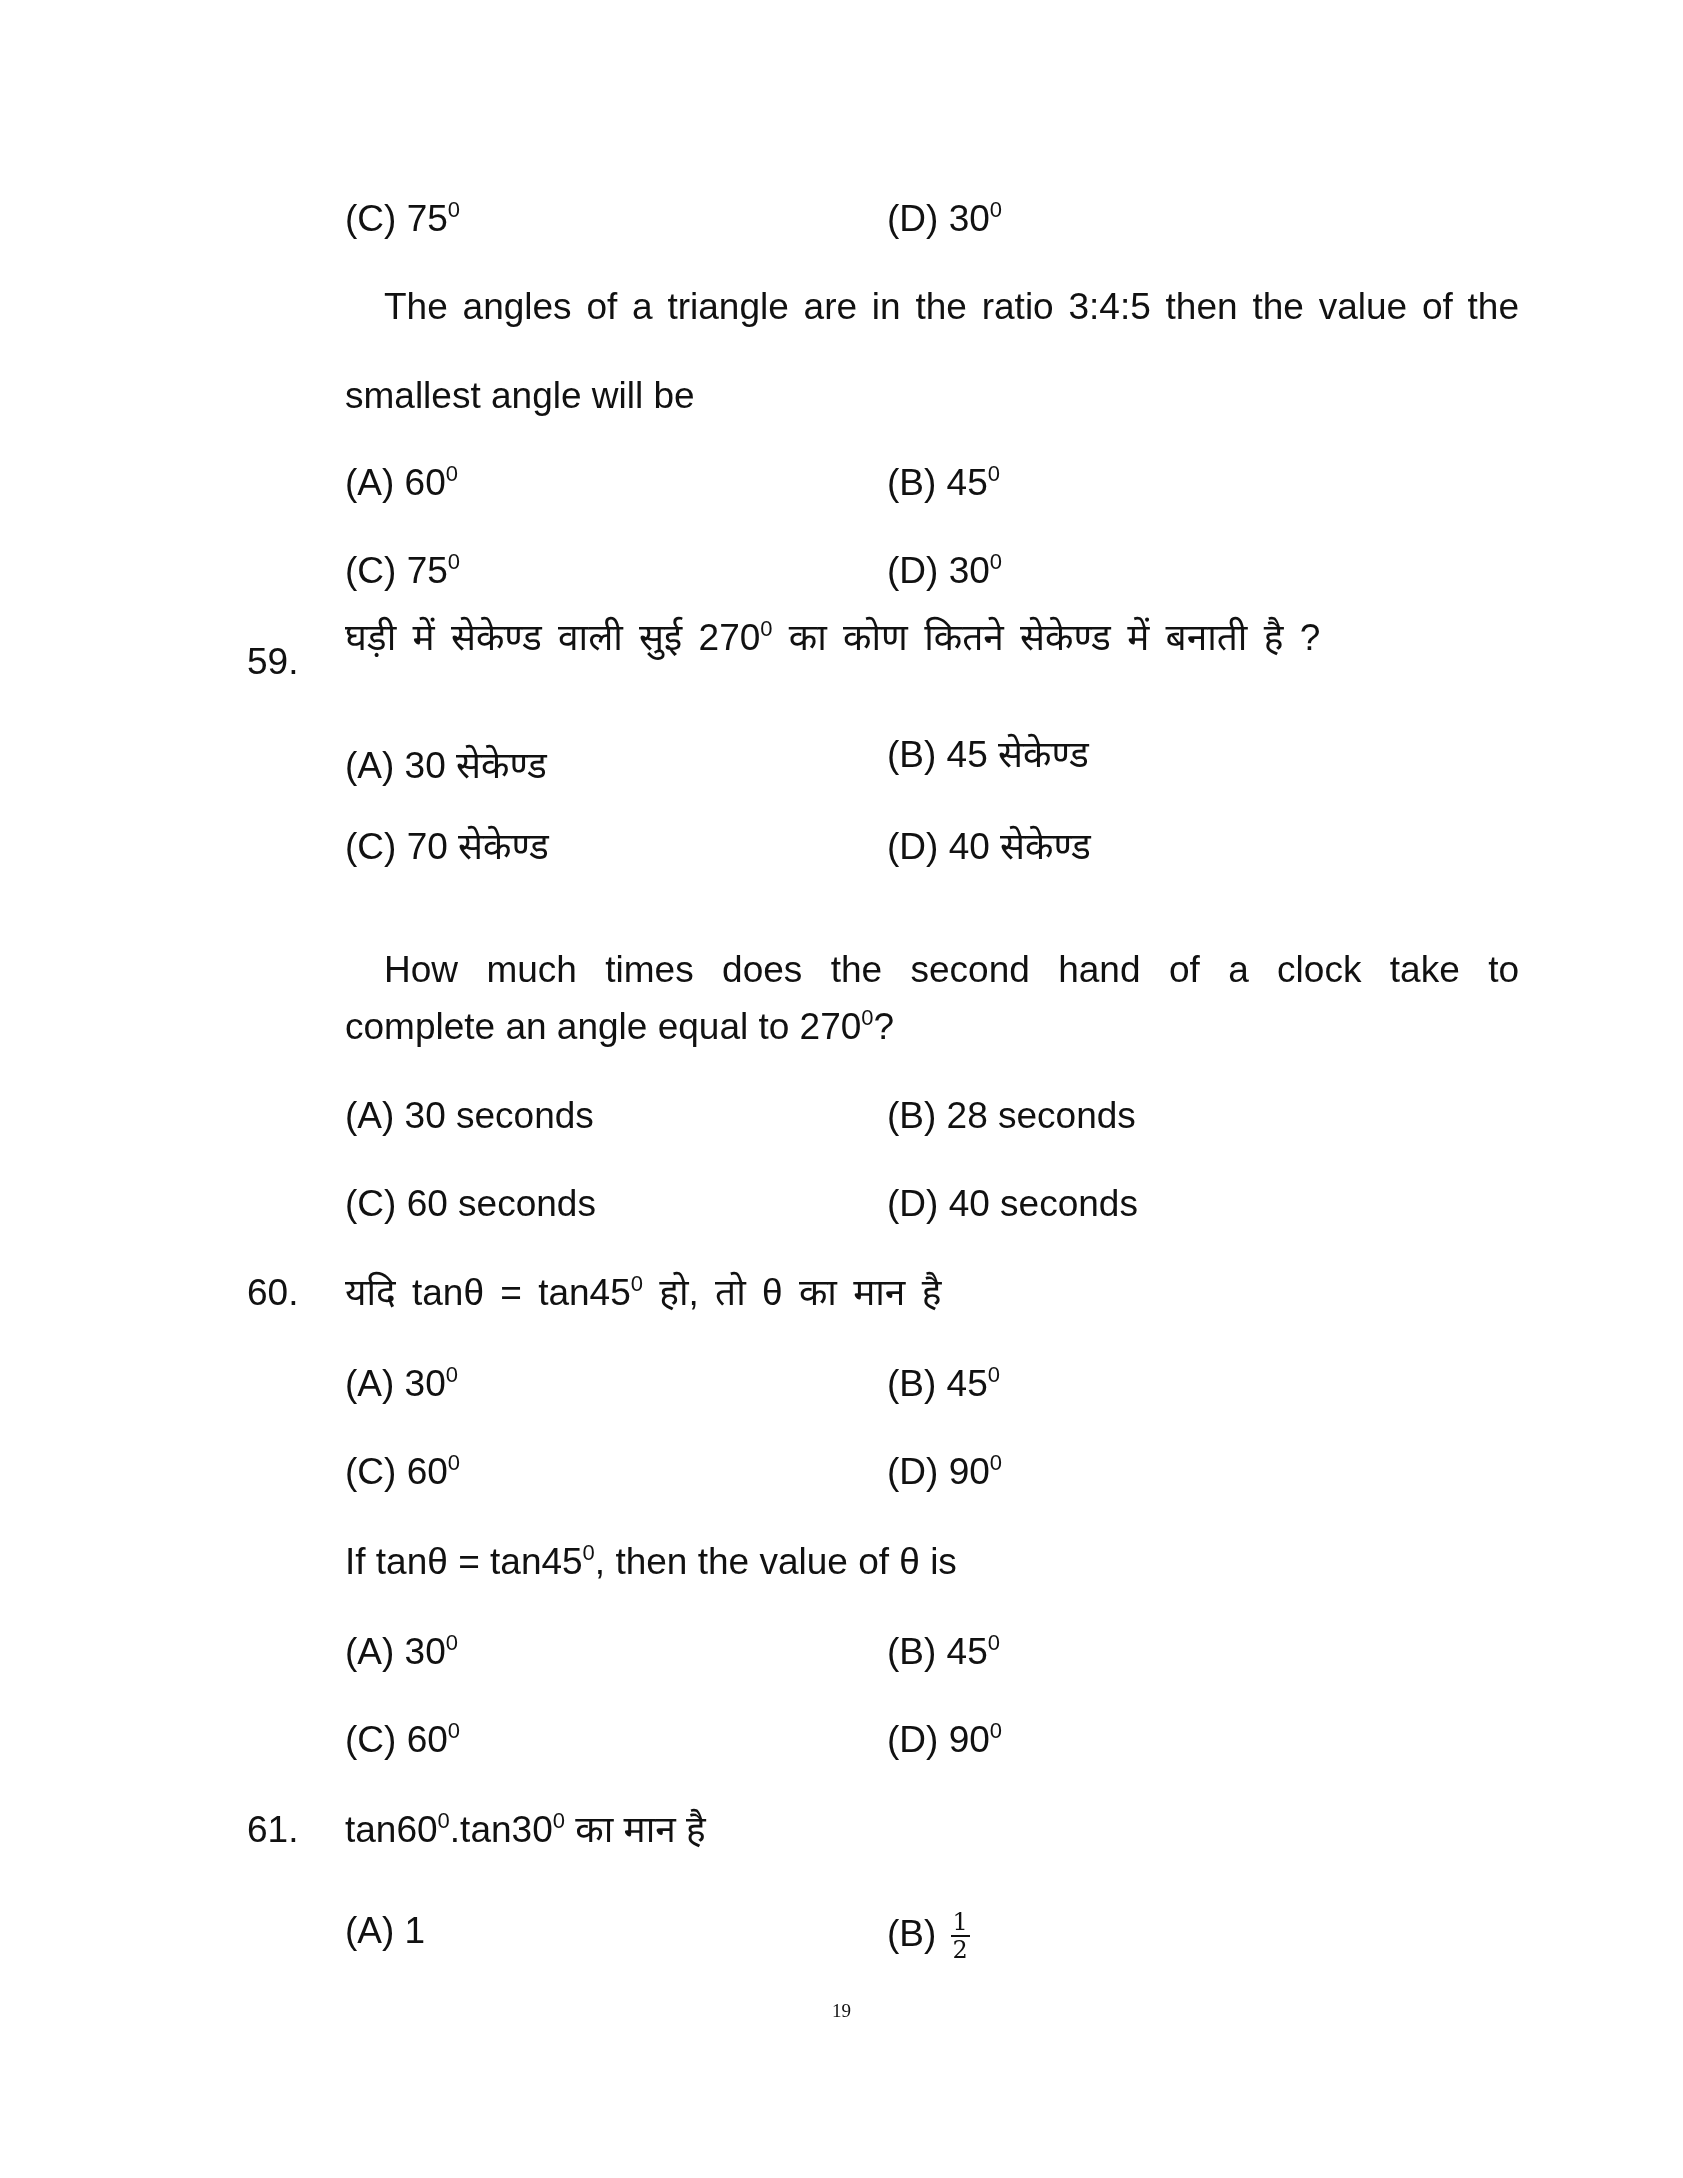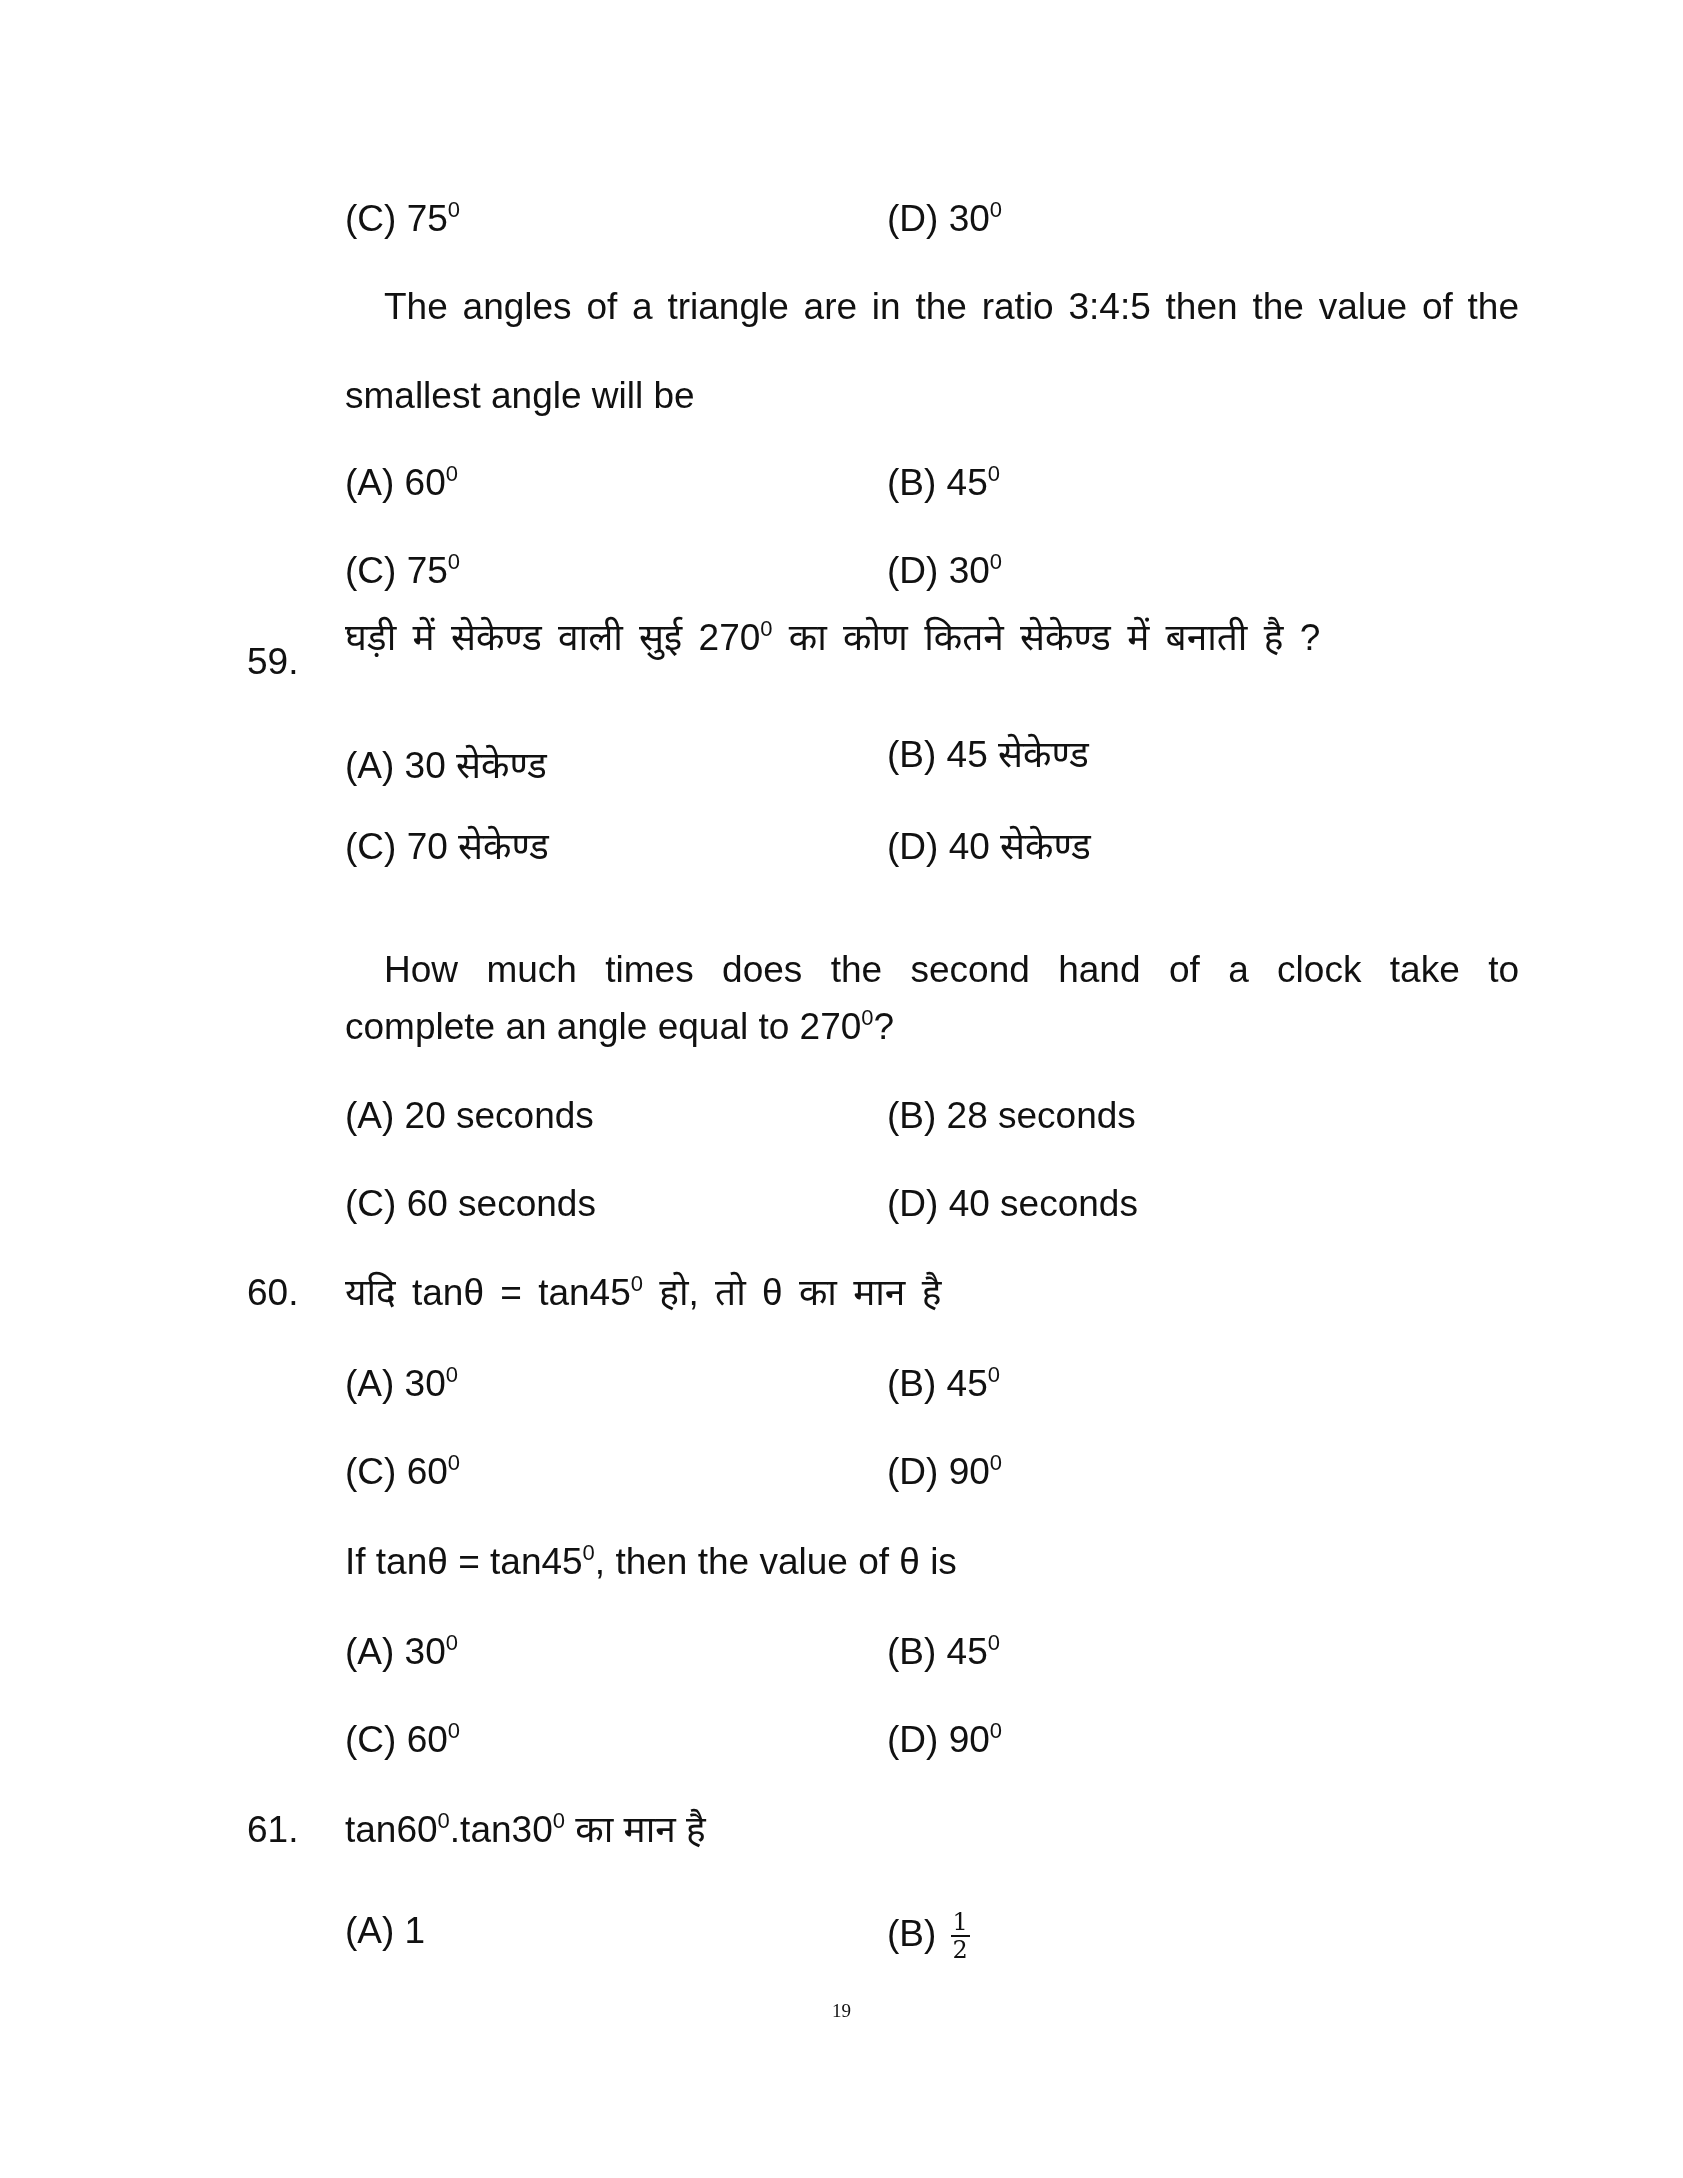--- a/index.html
+++ b/index.html
@@ -58,21 +58,21 @@
 </div>
 <div class="line col-b" style="top:825px">
   <span>(D)</span> <span>40 सेकेण्ड</span>
 </div>
 
 <div class="line just" style="top:948px">How much times does the second hand of a clock take to</div>
 <div class="line col-a" style="top:1005px">
   <span>complete an angle equal to 270</span><sup>0</sup><span>?</span>
 </div>
 <div class="line col-a" style="top:1094px">
-  <span>(A)</span> <span>20 seconds</span>
+  <span>(A)</span> <span>30 seconds</span>
 </div>
 <div class="line col-b" style="top:1094px">
   <span>(B)</span> <span>28 seconds</span>
 </div>
 <div class="line col-a" style="top:1182px">
   <span>(C)</span> <span>60 seconds</span>
 </div>
 <div class="line col-b" style="top:1182px">
   <span>(D)</span> <span>40 seconds</span>
 </div>

